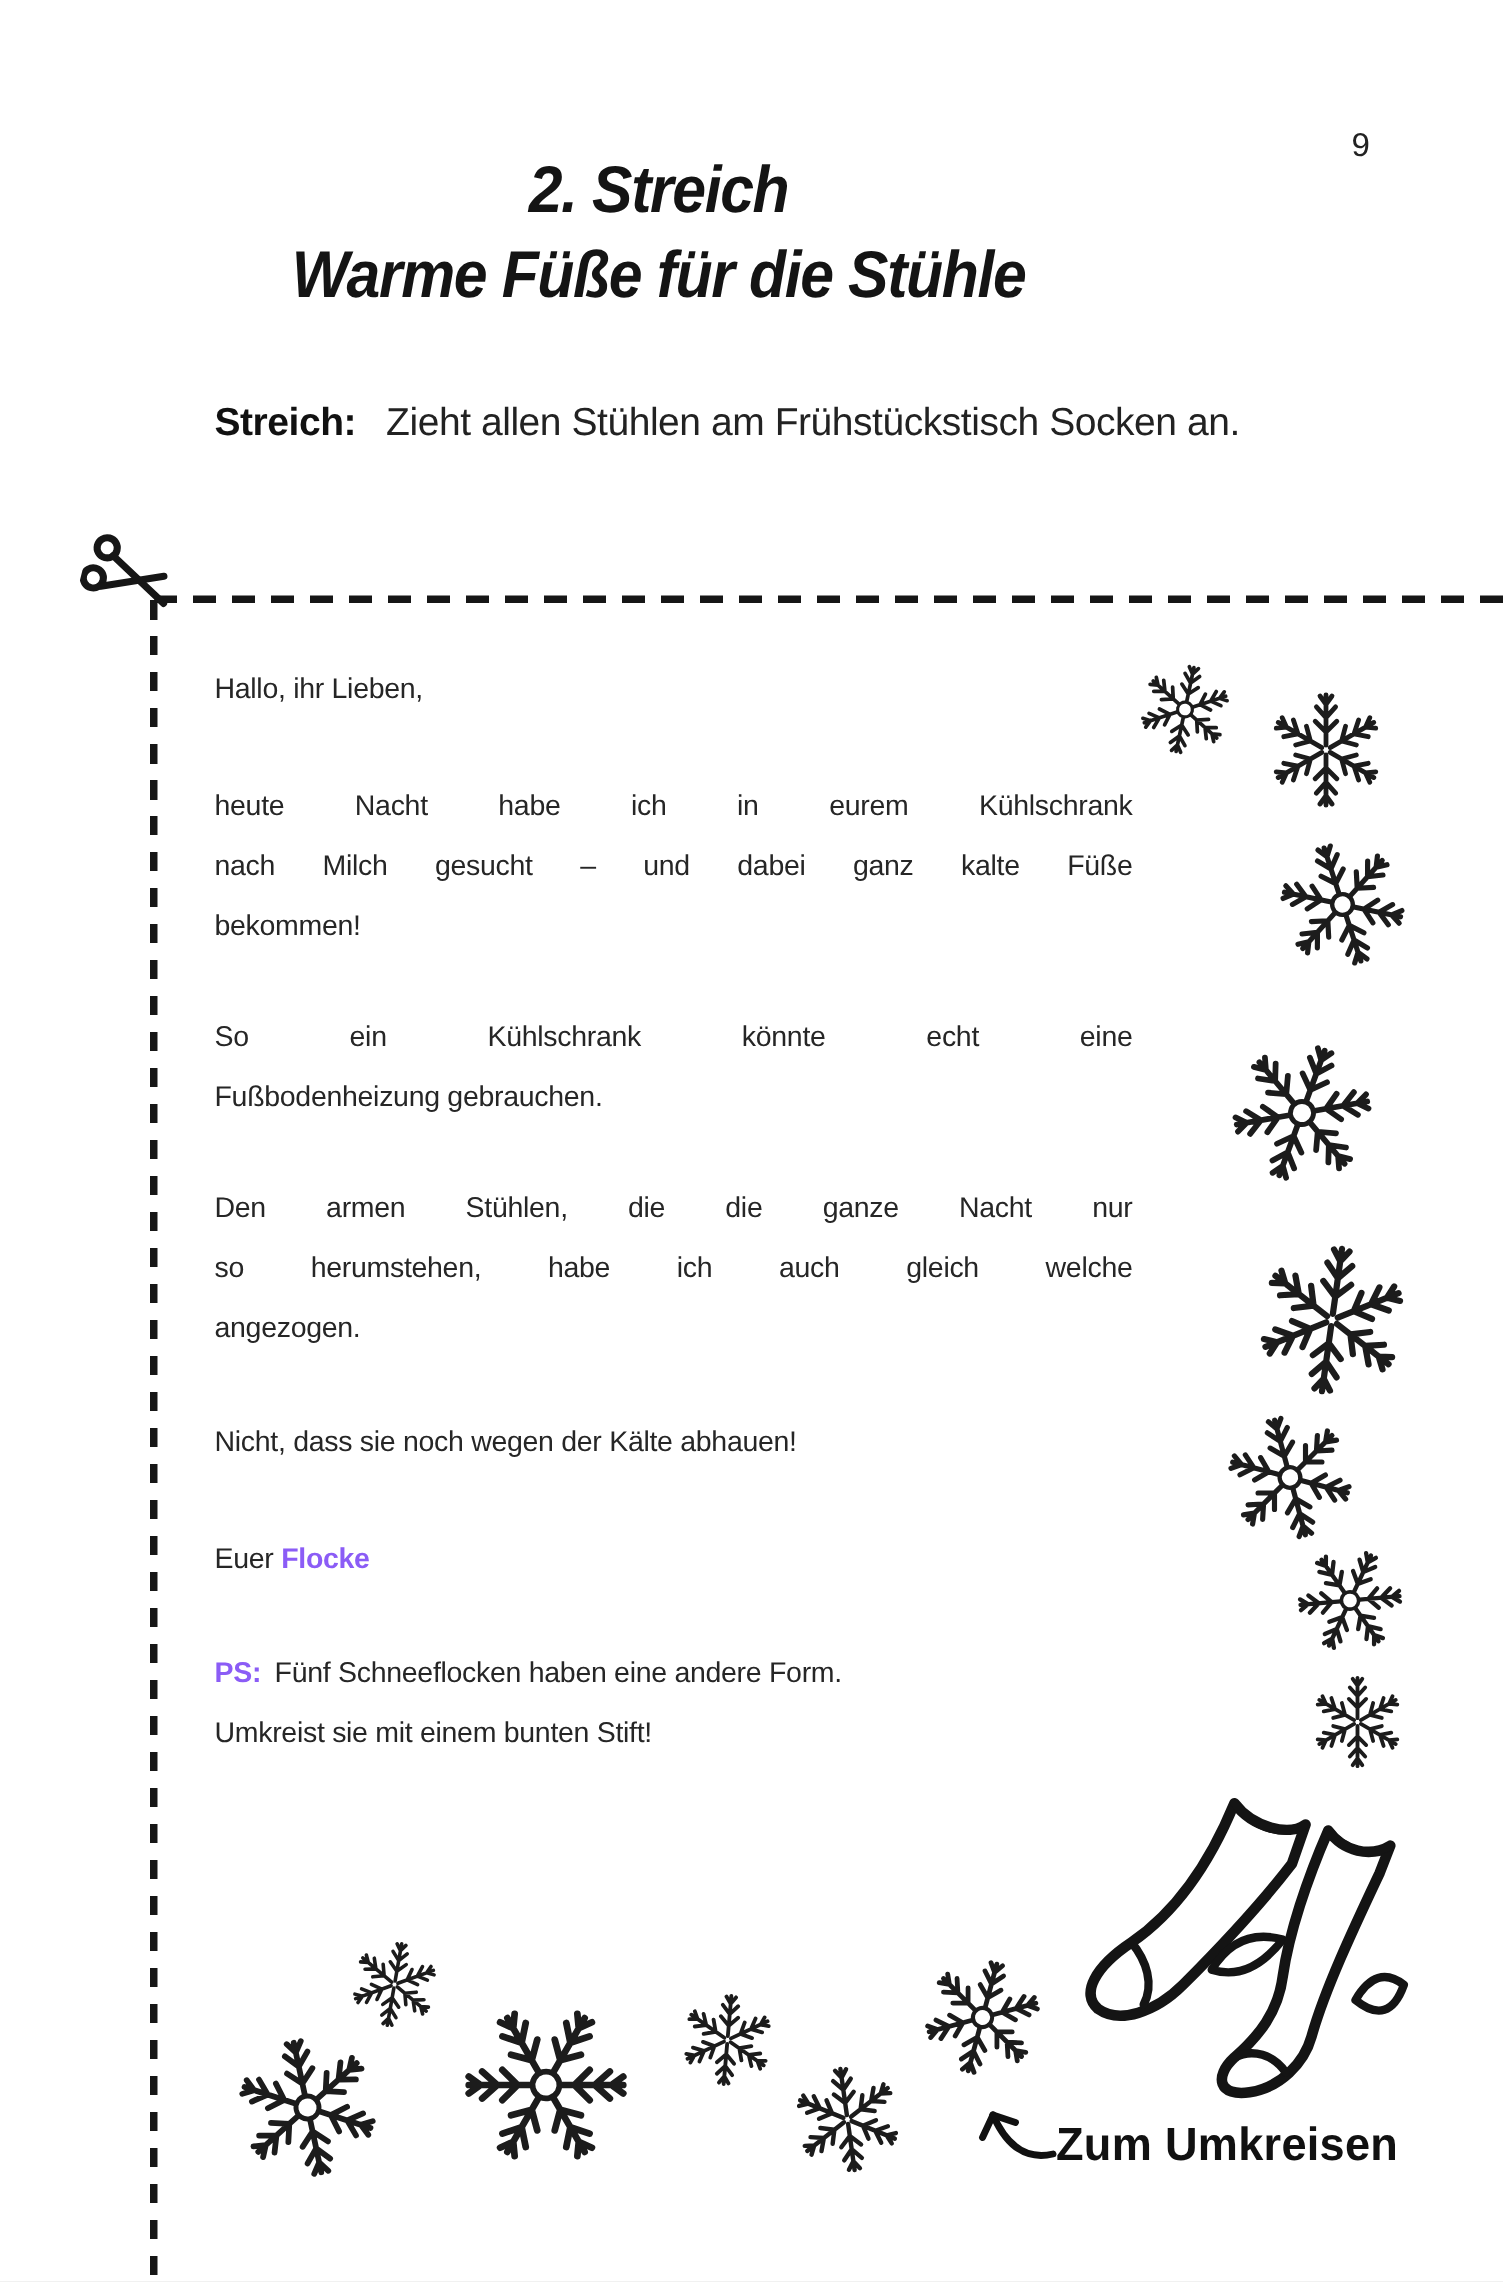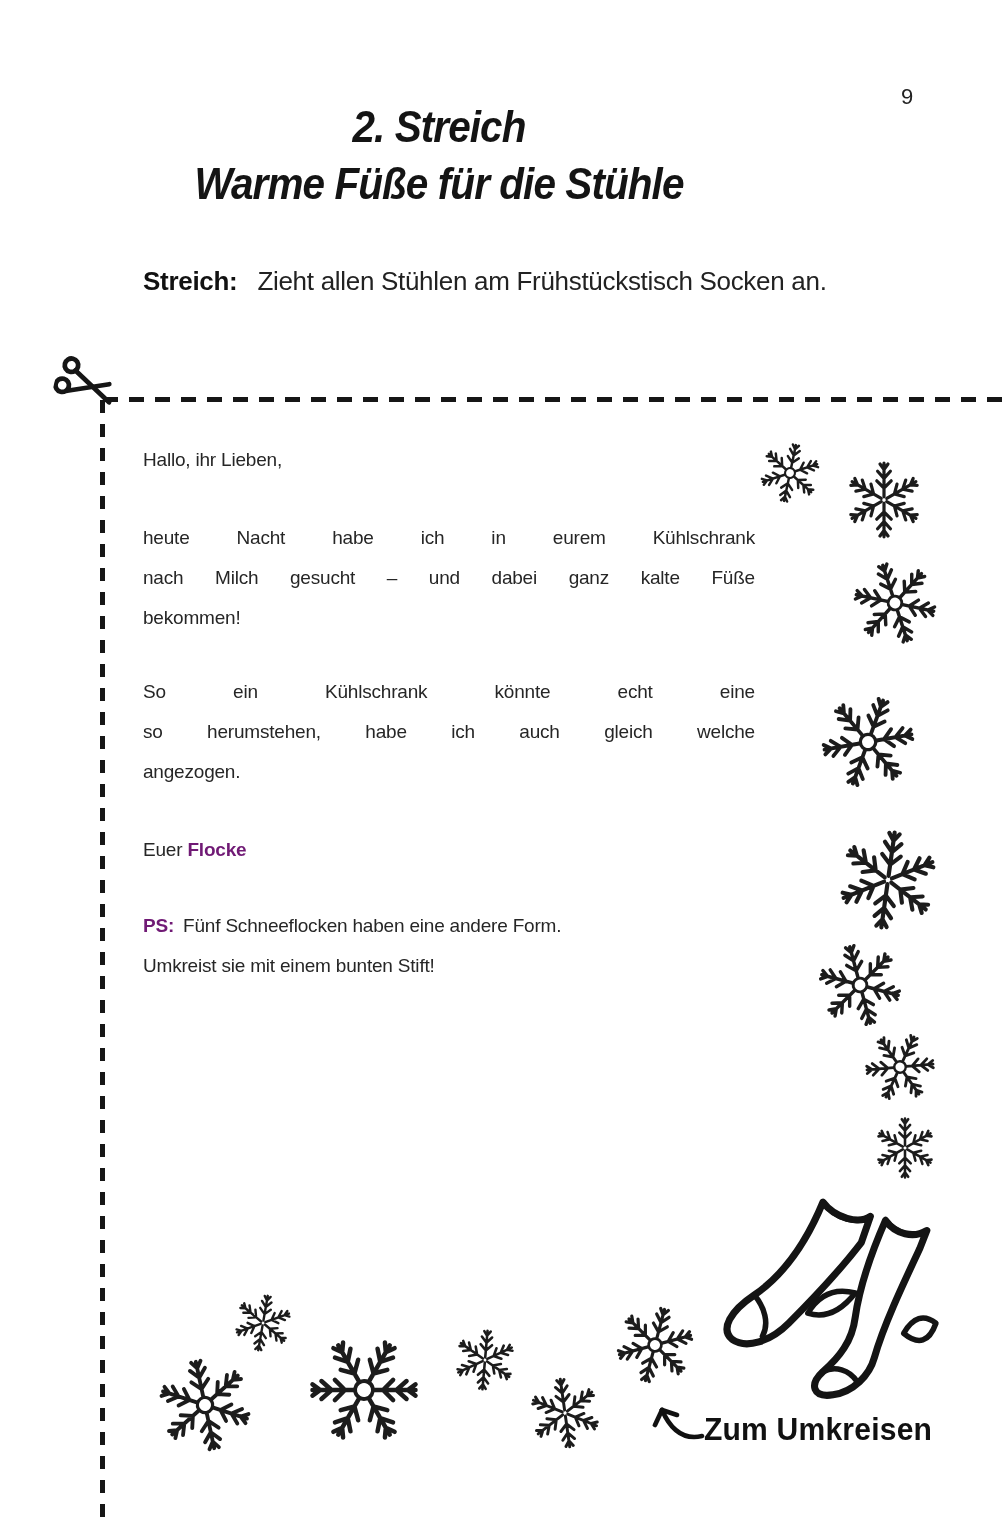--- a/index.html
+++ b/index.html
@@ -47,21 +47,21 @@
     transform:rotate(14deg);
   }
   
   .letter{
     position:absolute;left:143px;top:440px;width:612px;
     font-size:19px;letter-spacing:-0.2px;color:#262626;
   }
   .ln{display:block;height:40px;line-height:40px;text-align:left;}
   .ln.just{text-align:justify;text-align-last:justify;}
   .gap38{margin-top:38px;} .gap34{margin-top:34px;} .gap36{margin-top:36px;}
-  .b{font-weight:bold;color:#701a75;}
+  .b{font-weight:bold;color:#8b5cf6;}
   .b.lbl{margin-right:9px;}
   
   .flake{position:absolute;overflow:visible;}
   .flake use{stroke:#1c1c1c;}
   .socks{position:absolute;left:712px;top:1190px;width:232px;height:212px;}
   .circle-arrow{position:absolute;left:652px;top:1398px;width:54px;height:46px;}
   .circle-label{
     position:absolute;left:704px;top:1412px;
     font-size:31px;font-weight:bold;letter-spacing:0.2px;color:#111;
     transform:scaleX(0.97);transform-origin:left center;
@@ -124,24 +124,27 @@
   </svg>
 
   <div class="letter">
     <span class="ln">Hallo, ihr Lieben,</span>
 
     <span class="ln just gap38">heute Nacht habe ich in eurem Kühlschrank</span>
     <span class="ln just">nach Milch gesucht – und dabei ganz kalte Füße</span>
     <span class="ln">bekommen!</span>
 
     <span class="ln just gap34">So ein Kühlschrank könnte echt eine</span>
-
+    <span class="ln">Fußbodenheizung gebrauchen.</span>
+
+    <span class="ln just gap34">Den armen Stühlen, die die ganze Nacht nur</span>
     <span class="ln just">so herumstehen, habe ich auch gleich welche</span>
     <span class="ln">angezogen.</span>
 
+    <span class="ln gap36">Nicht, dass sie noch wegen der Kälte abhauen!</span>
 
     <span class="ln gap38"><span>Euer</span> <span class="b">Flocke</span></span>
 
     <span class="ln gap36"><span class="b lbl">PS:</span><span>Fünf Schneeflocken haben eine andere Form.</span></span>
     <span class="ln">Umkreist sie mit einem bunten Stift!</span>
   </div>
 
   <div>
       <svg viewBox="-50 -50 100 100" class="flake" style="left: 759px; top: 442px; width: 62px; height: 62px; transform: rotate(12deg);">
         <use href="#flake-ringed"></use>

